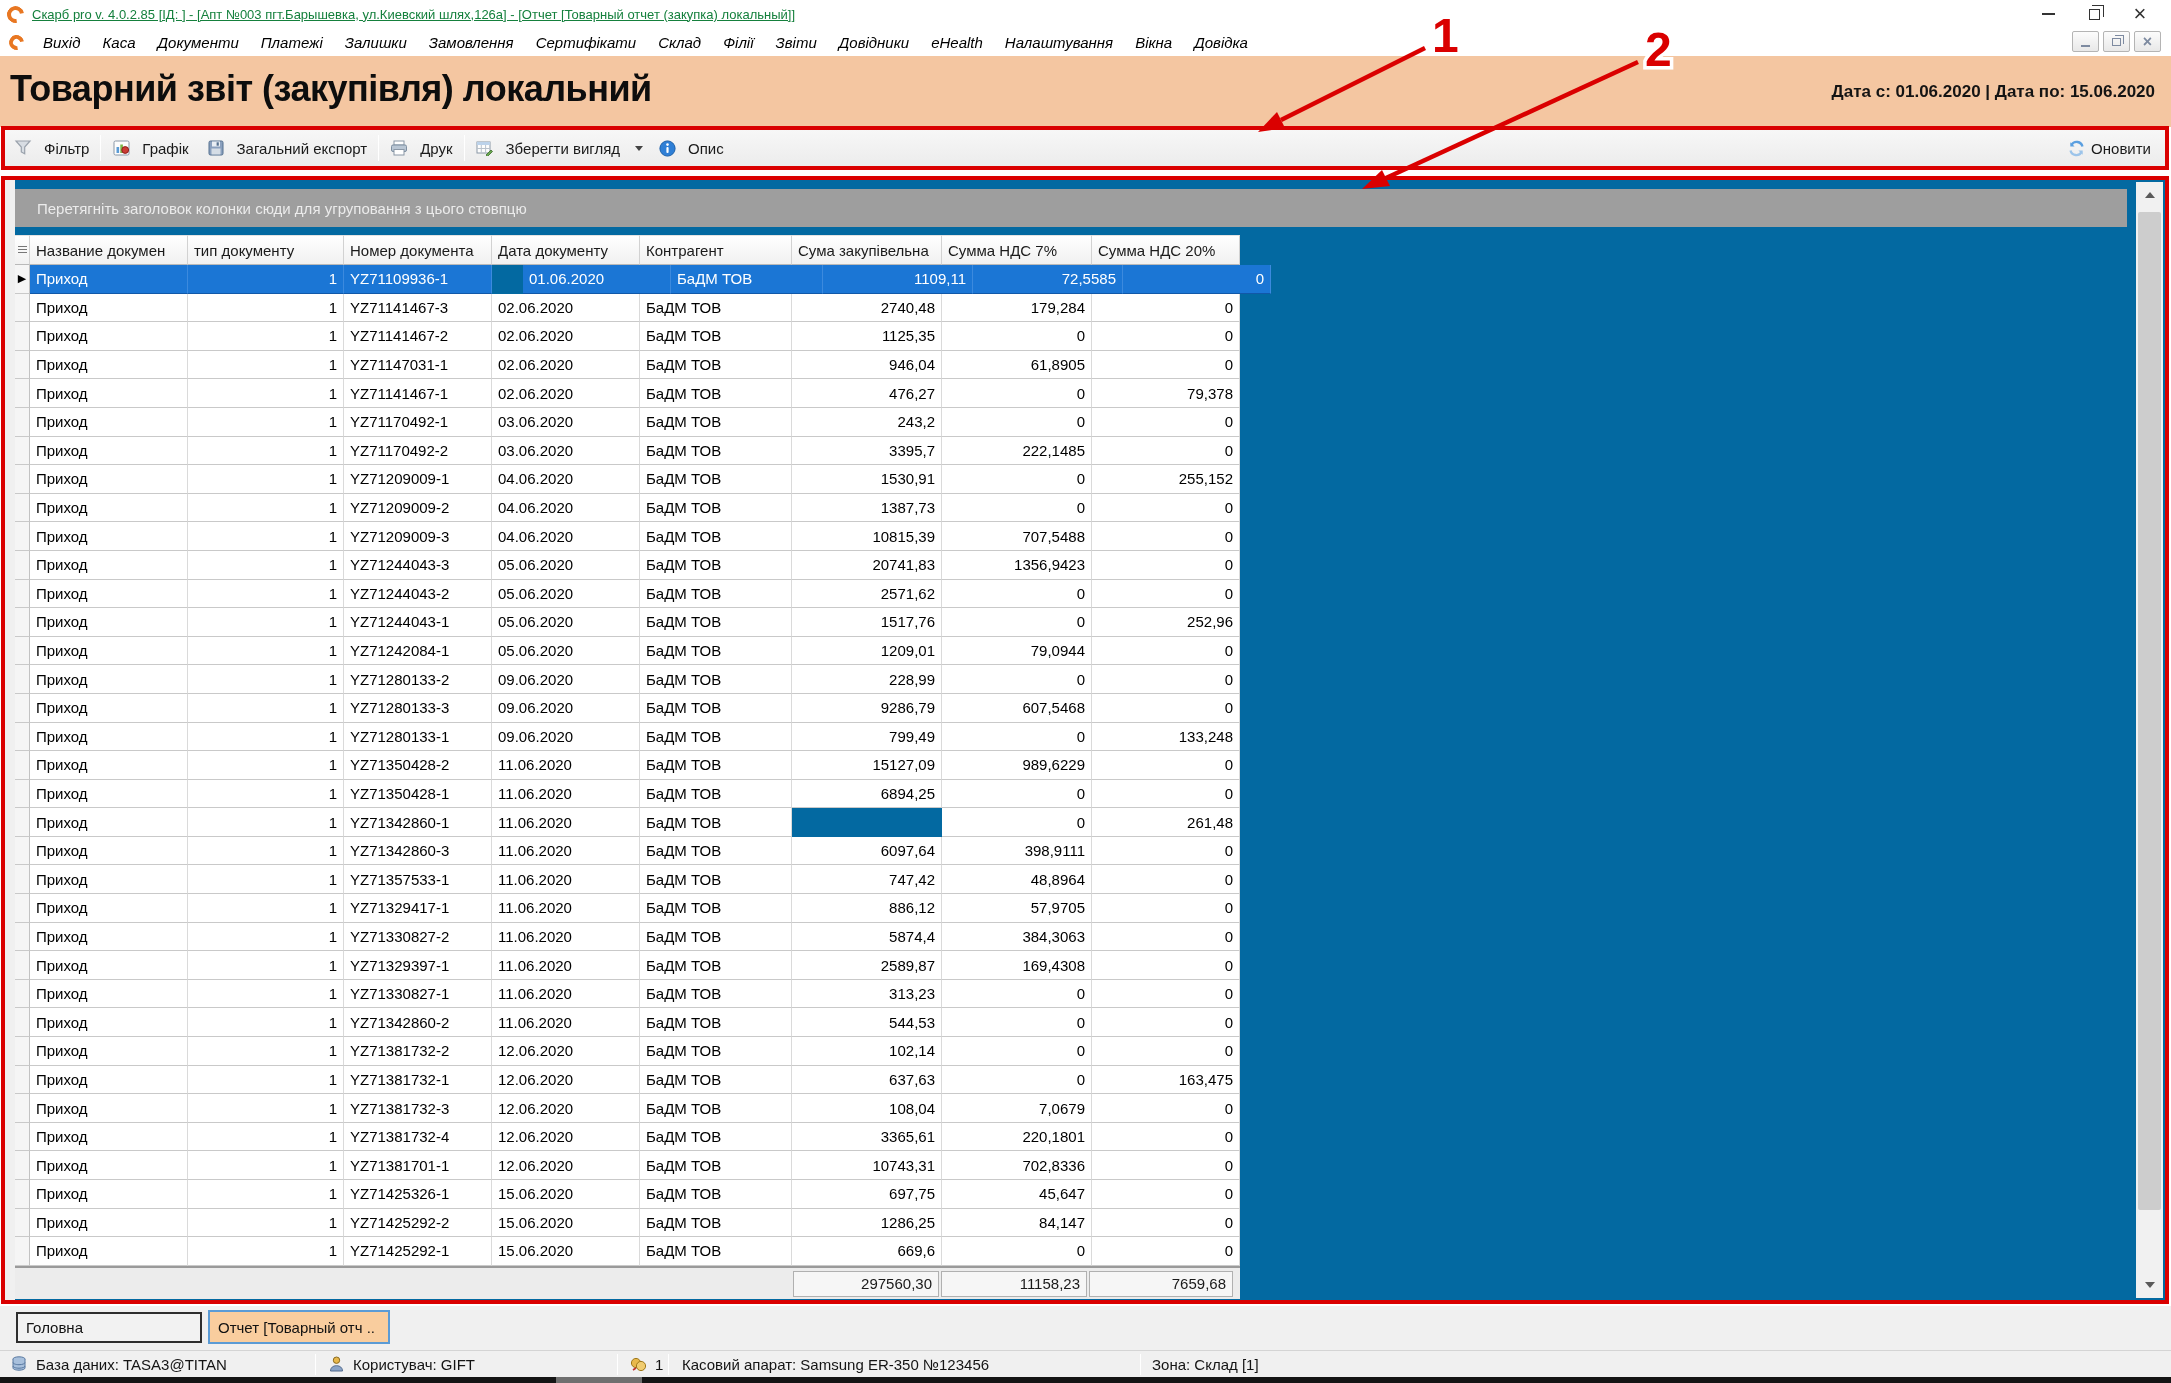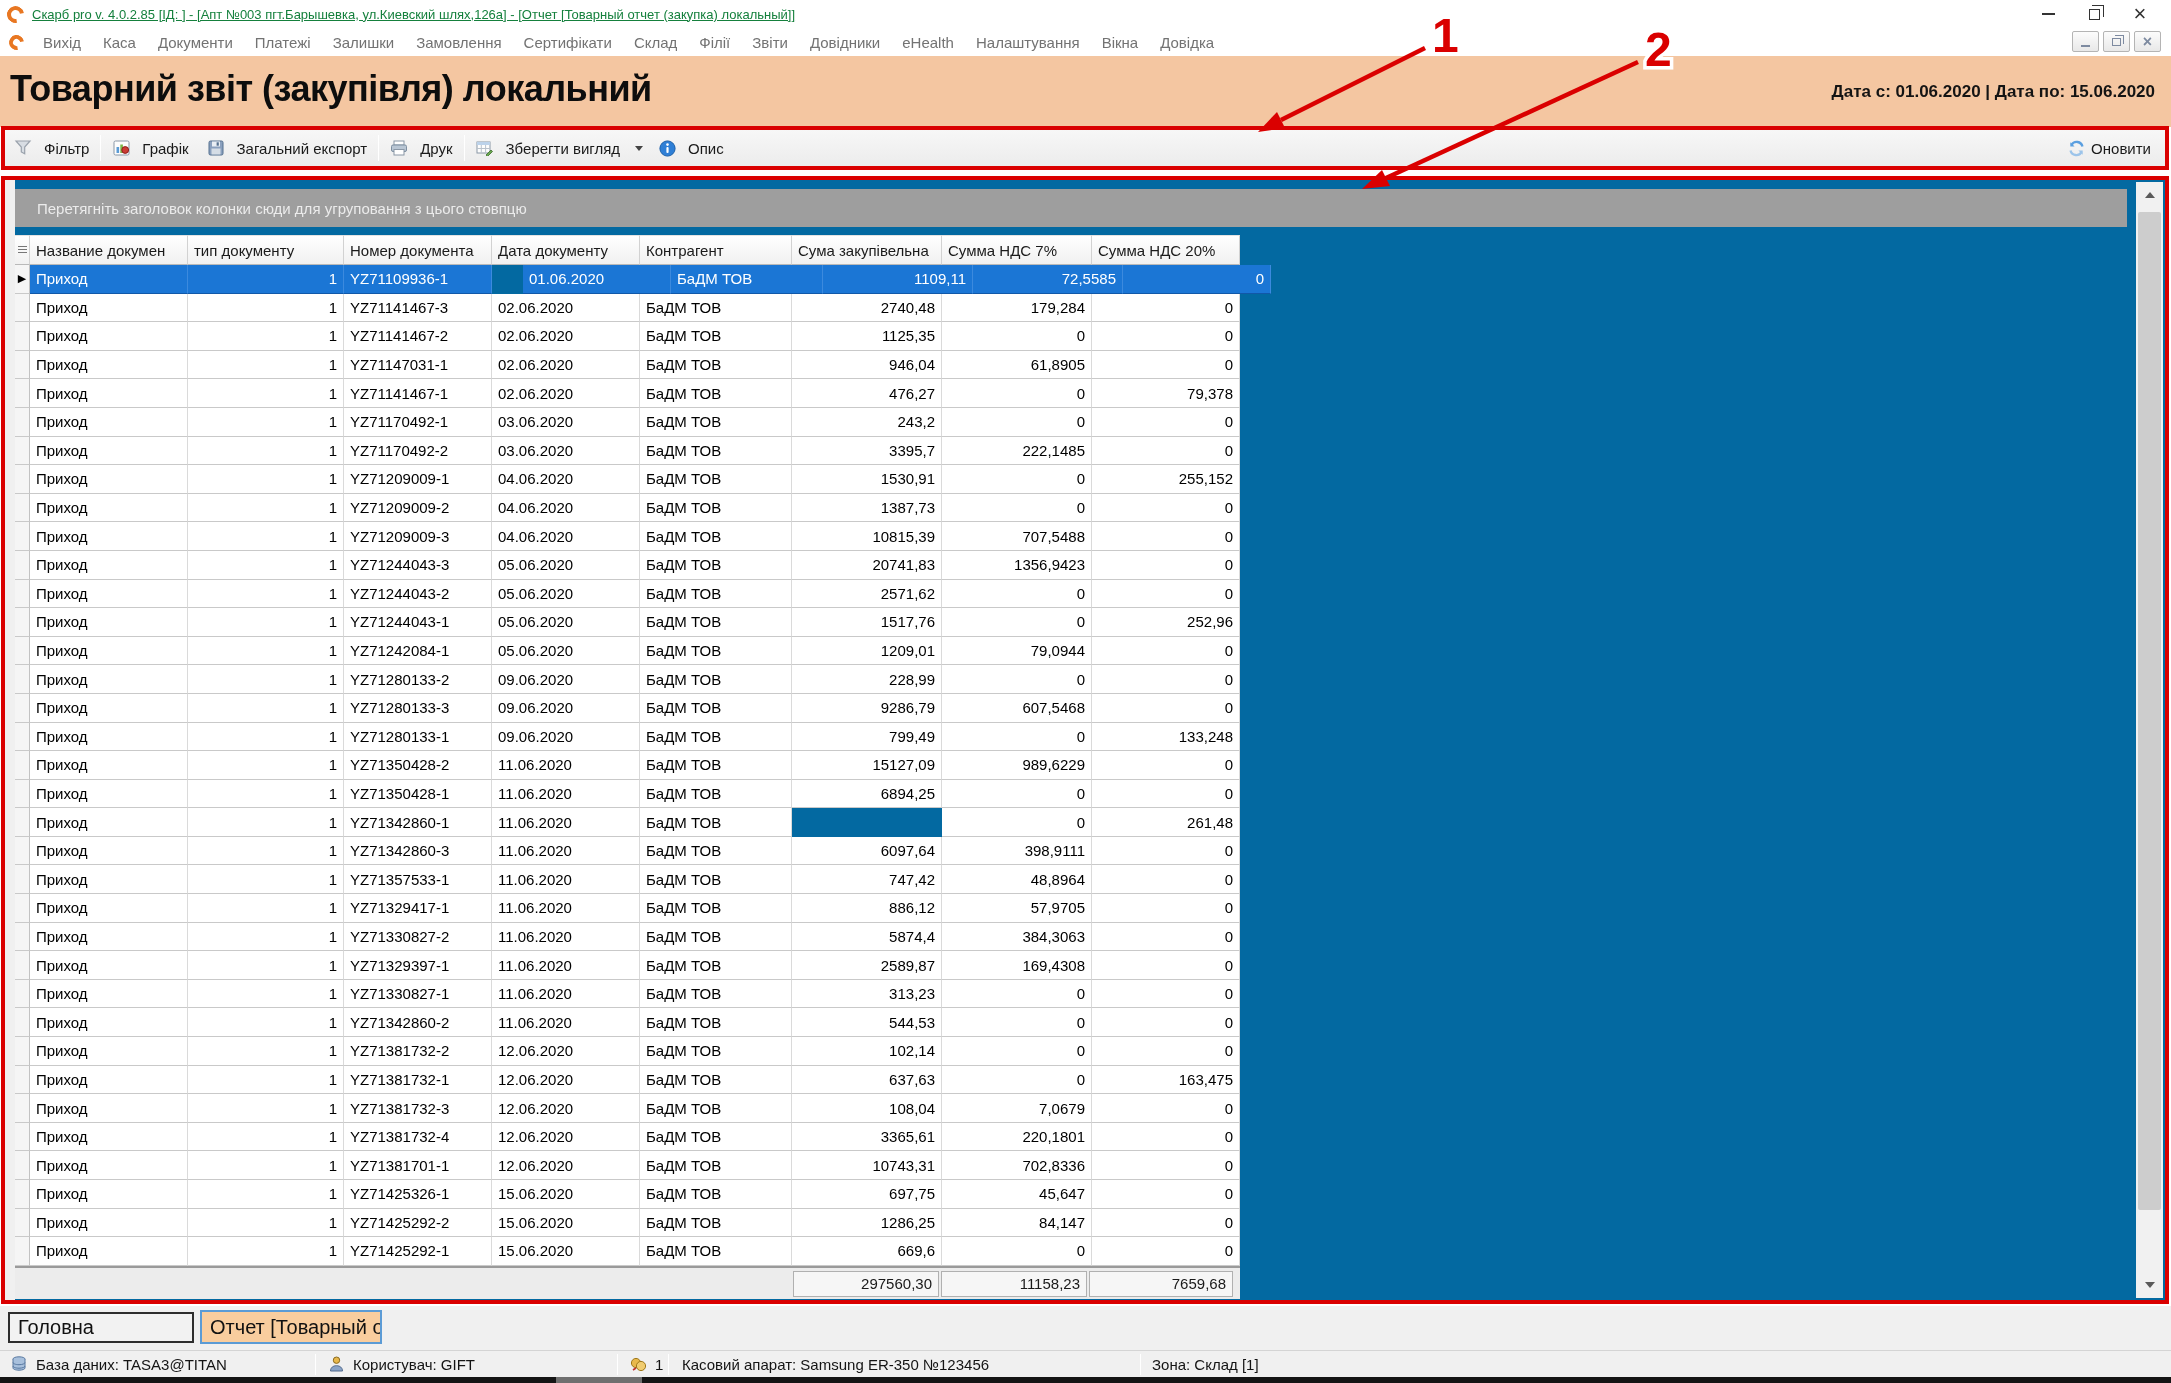--- a/index.html
+++ b/index.html
@@ -20,21 +20,21 @@
   .g-restore{ position:relative; width:11px; height:11px; border:1.5px solid #333; background:#fff;}
   .g-restore::before{ content:""; position:absolute; left:2px; top:-5px; width:11px; height:11px;
                       border:1.5px solid #333; border-left:none; border-bottom:none;}
   .g-close{ font-size:22px; line-height:1; color:#333; font-weight:400;}
 
   
   .menubar{ position:absolute; left:0; top:28px; width:100%; height:28px; background:#ffffff;
             display:flex; align-items:center; }
   .menulogo{ width:15px; height:15px; border:4px solid #e87722; border-right-color:transparent;
              border-radius:50%; margin:0 8px 0 9px; transform:rotate(35deg); flex:0 0 auto;}
-  .menu-item{ font-size:15px; color:#737373; padding:0 11px; white-space:nowrap; }
+  .menu-item{ font-size:15px; color:#000000; padding:0 11px; white-space:nowrap;font-style:italic; }
   .mdi-controls{ position:absolute; right:10px; top:3px; display:flex; gap:4px;}
   .mdi-btn{ width:27px; height:21px; background:linear-gradient(#fcfcfc,#e8e8e8); border:1px solid #b4b4b4;
             border-radius:2px; display:flex; align-items:center; justify-content:center; color:#7d8aa0;}
   .mg-min{ width:9px; height:2px; background:#7d8aa0; margin-top:8px;}
   .mg-restore{ position:relative; width:9px; height:8px; border:1.5px solid #7d8aa0;}
   .mg-restore::before{ content:""; position:absolute; left:2px; top:-4px; width:8px; height:8px;
                        border:1.5px solid #7d8aa0; border-left:none; border-bottom:none;}
   .mg-close{ font-size:16px; font-weight:bold; line-height:1;}
 
   
@@ -89,22 +89,22 @@
              justify-content:center; }
   .tri-up{ width:0;height:0;border-left:5px solid transparent;border-right:5px solid transparent;
            border-bottom:6px solid #5a5a5a;}
   .tri-down{ width:0;height:0;border-left:5px solid transparent;border-right:5px solid transparent;
              border-top:6px solid #5a5a5a;}
   .vs-thumb{ position:absolute; left:2px; width:23px; top:30px; bottom:88px; background:#cdcdcd;
              border-radius:2px;}
 
   
   .tabbar{ position:absolute; left:0; top:1306px; width:100%; height:44px; background:#f0f0f0; }
-  .tab{ position:absolute; font-size:20px; color:#111; display:flex; align-items:center; padding:0 8px;
-        white-space:nowrap; overflow:hidden;}
+  .tab{ position:absolute; font-size:15px; color:#111; display:flex; align-items:center; padding:0 8px;
+        white-space:nowrap; overflow:hidden;margin-left:8px;}
   .tab-home{ left:8px; top:6px; width:186px; height:31px; background:#f2f2f2; border:2px solid #2e2e2e;}
   .tab-report{ left:200px; top:4px; width:182px; height:34px; background:#f9cd9e; border:2px solid #5b9bd5;}
 
   
   .statusbar{ position:absolute; left:0; top:1350px; width:100%; height:27px; background:#f0f0f0;
               border-top:1px solid #d4d4d4; font-size:15px; color:#141414;}
   .sb-item{ position:absolute; top:0; height:100%; display:flex; align-items:center; gap:8px; white-space:nowrap;}
   .sb-sep{ position:absolute; top:3px; width:1px; height:21px; background:#c4c4c4; border-right:1px solid #fff;}
   .sicon{ display:inline-flex; width:18px; height:18px; align-items:center; justify-content:center;}
   .bottom-strip{ position:absolute; left:0; top:1377px; width:100%; height:6px; background:#141414;}

